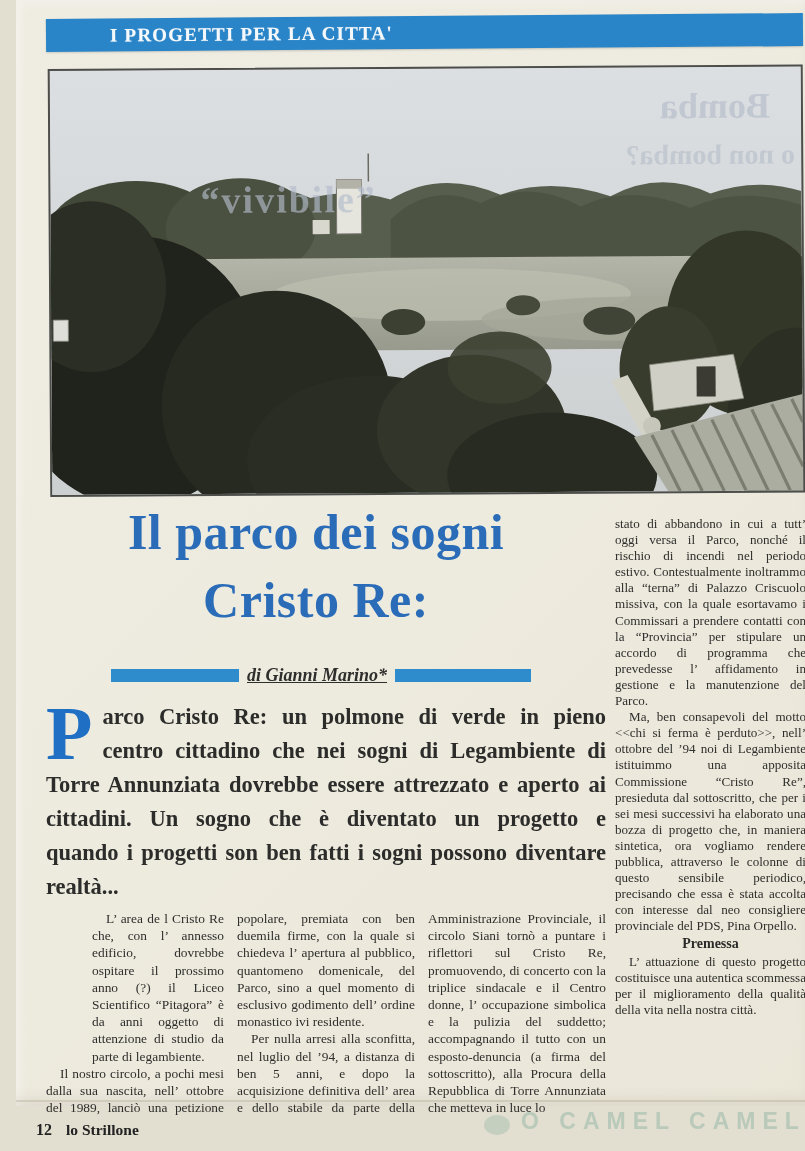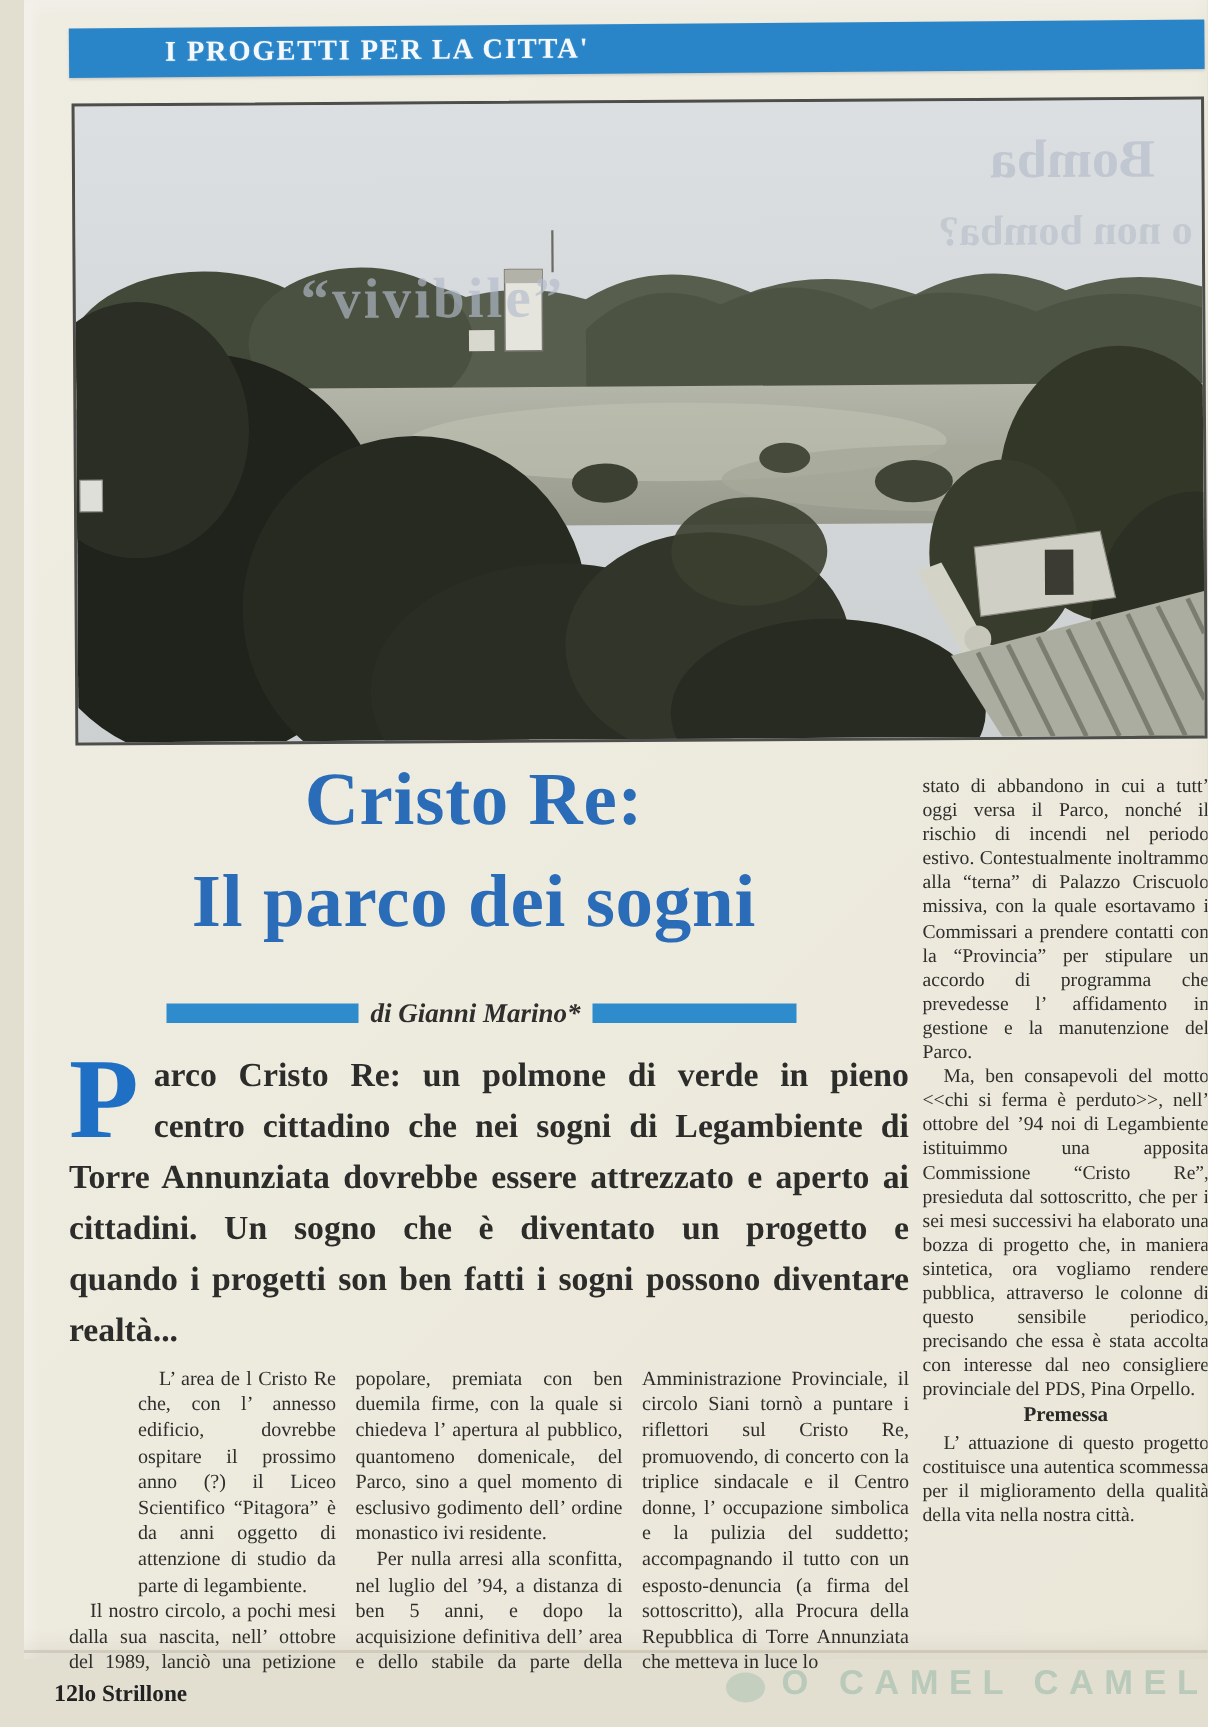--- a/index.html
+++ b/index.html
@@ -77,20 +77,21 @@
   .byline-row{
     position:absolute;left:95px;top:662px;width:428px;height:26px;
     display:flex;align-items:center;
   }
   .byline-bar{height:13px;background:#2e8ccd;flex:1 1 auto;}
   .byline-bar.left{max-width:128px;}
   .byline-bar.right{max-width:136px;}
   .byline-text{
     padding:0 8px;font-style:italic;font-weight:bold;font-size:18px;color:#2e2e2c;
     white-space:nowrap;
+    text-decoration:underline;
   }
 
   
   .lead{
     position:absolute;left:30px;top:700px;width:560px;height:200px;
     font-weight:bold;font-size:22.5px;line-height:34px;color:#2c2c2a;
     text-align:justify;word-spacing:2.5px;
   }
   .dropcap{
     float:left;
@@ -116,21 +117,21 @@
     text-align:justify;
   }
   .right-col p{margin:0;}
   .right-col p.indent{text-indent:14px;}
   .right-col h3{
     margin:2px 0 1px 0;text-align:center;font-size:14px;color:#2a2a28;
   }
 
   
   .footer{
-    position:absolute;left:20px;top:1121px;display:flex;align-items:flex-end;gap:0;
+    position:absolute;left:20px;top:1121px;display:flex;align-items:flex-end;gap:14px;
     color:#222;
   }
   .footer .num{font-weight:bold;font-size:16px;}
   .footer .pub{font-weight:bold;font-size:15.5px;}
 
   
   .ghost-bottom{
     position:absolute;left:505px;top:1108px;width:290px;
     font-size:23px;font-weight:bold;letter-spacing:7px;
     color:rgba(140,180,163,.48);
@@ -217,22 +218,22 @@
       </g>
 
       <rect x="2" y="248" width="15" height="21" fill="#dfdfd9" stroke="#90908a" stroke-width="0.8"></rect>
     </svg>
     <div class="ghost-sky">“vivibile”</div>
     <div class="ghost-mirror1">Bomba</div>
     <div class="ghost-mirror2">o non bomba?</div>
   </div>
 
   <div class="headline">
+    <div>Il parco dei sogni</div>
     <div>Cristo Re:</div>
-    <div>Il parco dei sogni</div>
   </div>
 
   <div class="byline-row">
     <div class="byline-bar left"></div>
     <div class="byline-text">di Gianni Marino*</div>
     <div class="byline-bar right"></div>
   </div>
 
   <div class="lead">
     <span class="dropcap">P</span><span>arco Cristo Re: un polmone di verde in pieno centro cittadino che nei sogni di Legambiente di Torre Annunziata dovrebbe essere attrezzato e aperto ai cittadini. Un sogno che è diventato un progetto e quando i progetti  son ben fatti i sogni possono diventare realtà...</span>

